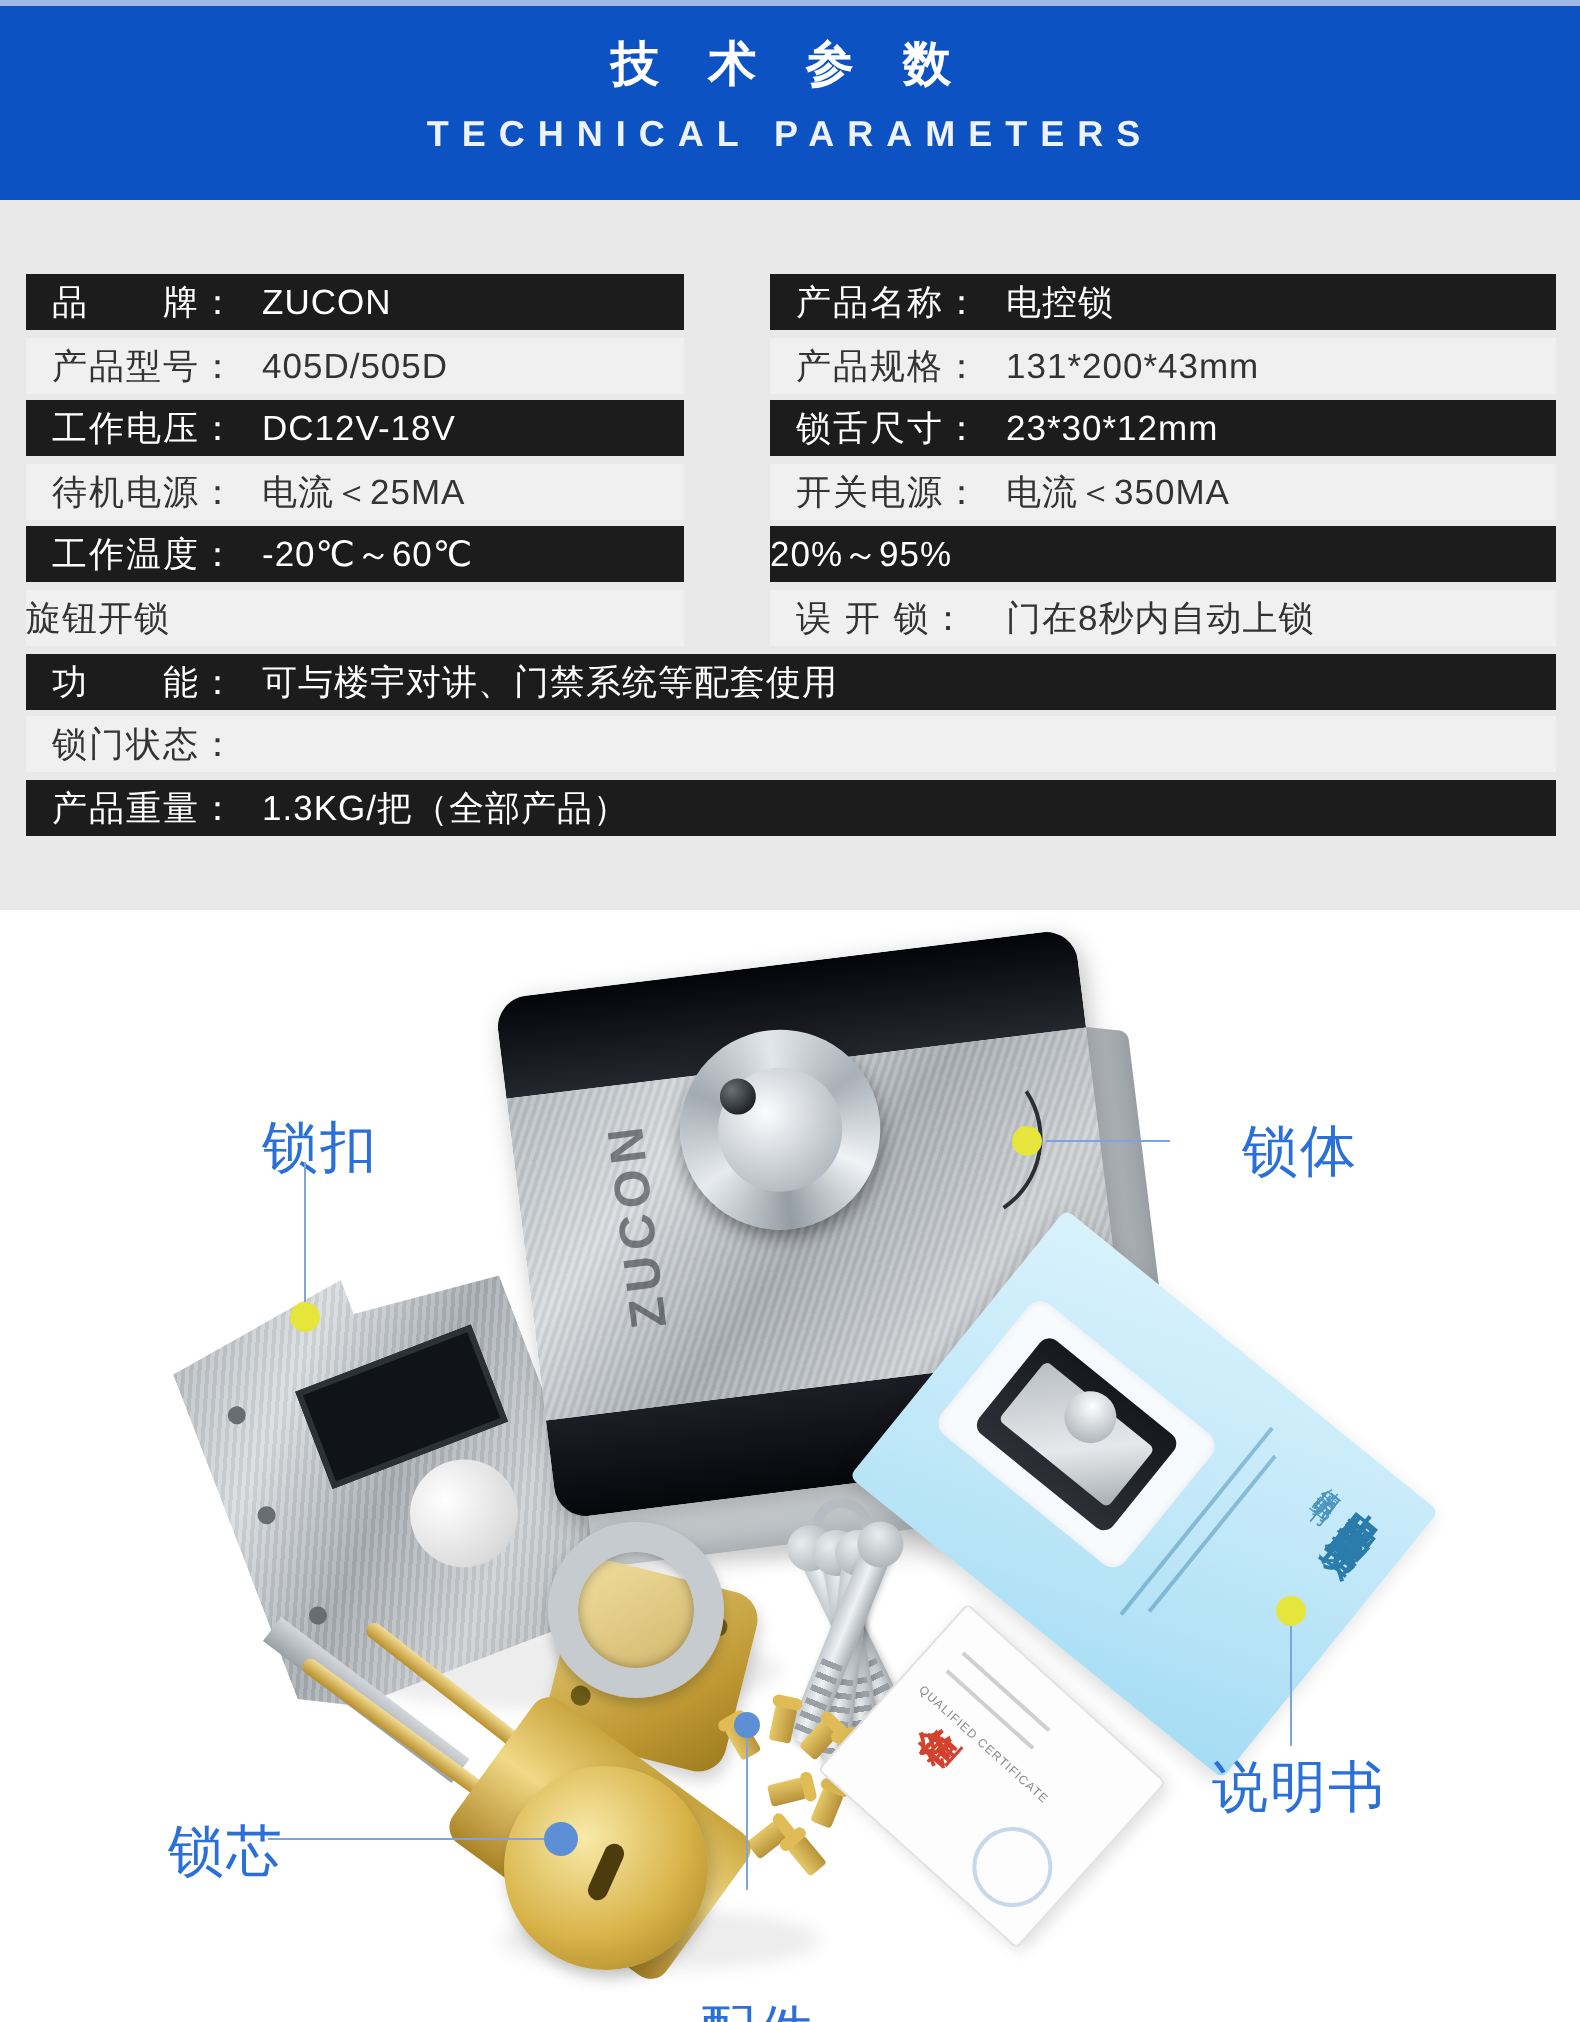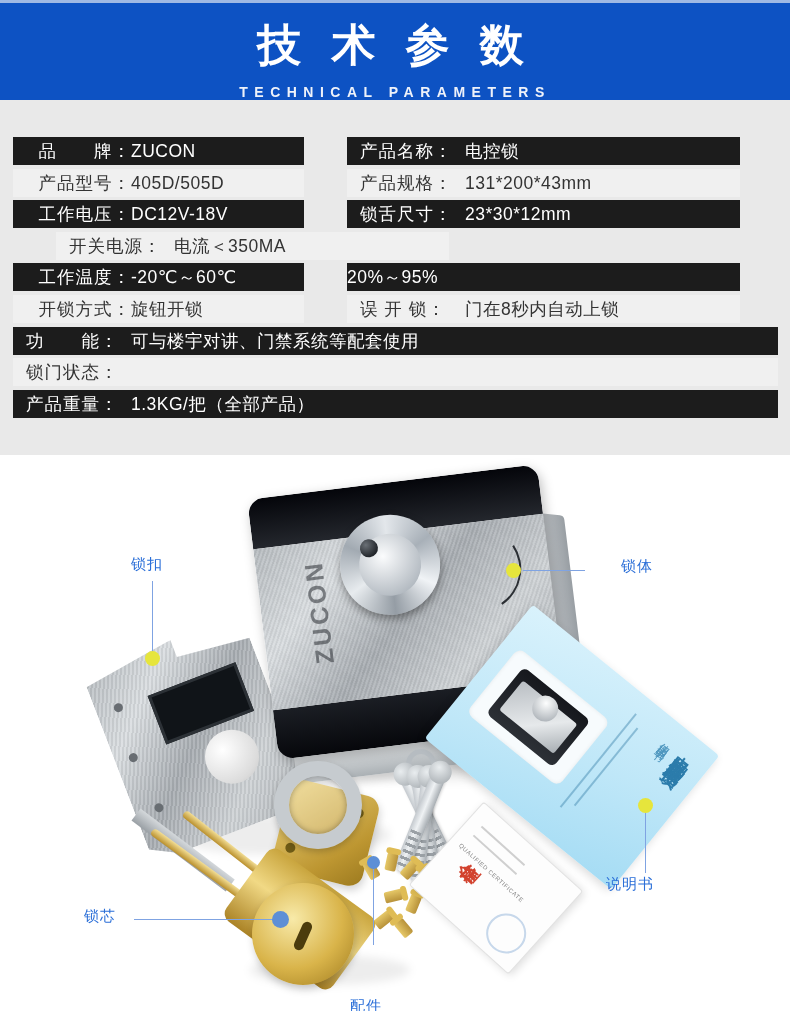--- a/index.html
+++ b/index.html
@@ -7,31 +7,31 @@
     --callout-line:#7fa3e2; --dot-yellow:#e6e53c; --dot-blue:#5d8fd6; --manual-blue:#bfe7f8;
   }
   *{margin:0;padding:0;box-sizing:border-box;}
   html,body{width:790px;background:#fff;}
   body{font-family:"Liberation Sans","DejaVu Sans",sans-serif;}
   .page{position:relative;width:790px;height:1011px;overflow:hidden;background:#fff;}
 
   
   .header{position:absolute;top:0;left:0;width:790px;height:100px;
     background:var(--header-blue,#0d52c3);border-top:3px solid #9fb9e4;text-align:center;}
-  .header-title{margin-top:13px;font-size:44px;font-weight:bold;color:#fff;letter-spacing:9px;}
-  .header-sub{margin-top:9px;font-size:14px;color:#eef2fa;letter-spacing:6.5px;font-weight:bold;}
+  .header-title{margin-top:13px;font-size:24px;font-weight:bold;color:#fff;letter-spacing:9px;}
+  .header-sub{margin-top:9px;font-size:18px;color:#eef2fa;letter-spacing:6.5px;font-weight:bold;}
 
   
   .gray-band{position:absolute;top:100px;left:0;width:790px;height:355px;background:#e9e9e9;}
   .spec-table{position:absolute;left:13px;top:137px;width:765px;}
   .spec-row{display:flex;height:28px;margin-bottom:3.6px;}
   .seg{display:flex;align-items:center;font-size:17.5px;line-height:28px;white-space:nowrap;overflow:hidden;}
   .seg.dark{background:var(--row-dark,#1c1c1c);color:#ffffff;}
   .seg.lite{background:#f0f0f0;color:#333333;}
-  .seg.left{width:291px;text-align:right;}
+  .seg.left{width:329px;}
   .seg.right{width:393px;margin-left:43px;}
   .seg.full{width:765px;}
   .lbl{padding-left:13px;width:118px;flex-shrink:0;letter-spacing:1px;}
   .val{letter-spacing:0.5px;}
 
   
   .photo{position:absolute;top:455px;left:0;width:790px;height:556px;background:#fff;}
 
   .steel{background:
     repeating-linear-gradient(115deg,rgba(255,255,255,0.10) 0 2px,rgba(0,0,0,0.06) 2px 4px),
@@ -133,21 +133,21 @@
   .cert-sub{position:absolute;left:60px;top:10px;writing-mode:vertical-rl;
     font-size:6px;color:#8a8a8a;letter-spacing:0.6px;}
   .cert-line{position:absolute;width:2px;height:58px;background:#cfcfcf;}
   .cert-stamp{position:absolute;left:8px;bottom:8px;width:40px;height:40px;border-radius:50%;
     border:2px solid rgba(96,146,200,0.35);}
 
   
   .shadow{position:absolute;border-radius:50%;background:rgba(0,0,0,0.07);filter:blur(4px);}
 
   
-  .callout-label{position:absolute;font-size:15px;color:var(--callout-text,#2b6fd8);letter-spacing:1px;}
+  .callout-label{position:absolute;font-size:28px;color:var(--callout-text,#2b6fd8);letter-spacing:1px;}
   .callout-line{position:absolute;background:var(--callout-line,#7fa3e2);}
   .callout-dot{position:absolute;border-radius:50%;}
   .dot-yellow{background:var(--dot-yellow,#e6e53c);}
   .dot-blue{background:var(--dot-blue,#5d8fd6);}
 </style>
 </head>
 <body>
 
 <div class="page">
 
@@ -187,39 +187,42 @@
         <span class="lbl">工作电压：</span>
         <span class="val">DC12V-18V</span>
       </div>
       <div class="seg right dark">
         <span class="lbl">锁舌尺寸：</span>
         <span class="val">23*30*12mm</span>
       </div>
     </div>
 
     <div class="spec-row">
+      <div class="seg left lite">
+        <span class="lbl">待机电源：</span>
+        <span class="val">电流＜25MA</span>
+      </div>
       <div class="seg right lite">
         <span class="lbl">开关电源：</span>
         <span class="val">电流＜350MA</span>
       </div>
     </div>
 
     <div class="spec-row">
       <div class="seg left dark">
         <span class="lbl">工作温度：</span>
         <span class="val">-20℃～60℃</span>
       </div>
       <div class="seg right dark">
         <span class="val">20%～95%</span>
       </div>
     </div>
 
     <div class="spec-row">
       <div class="seg left lite">
-        <span class="lbl">开锁方式：</span>
         <span class="val">旋钮开锁</span>
       </div>
       <div class="seg right lite">
         <span class="lbl">误 开 锁：</span>
         <span class="val">门在8秒内自动上锁</span>
       </div>
     </div>
 
     <div class="spec-row">
       <div class="seg full dark">

